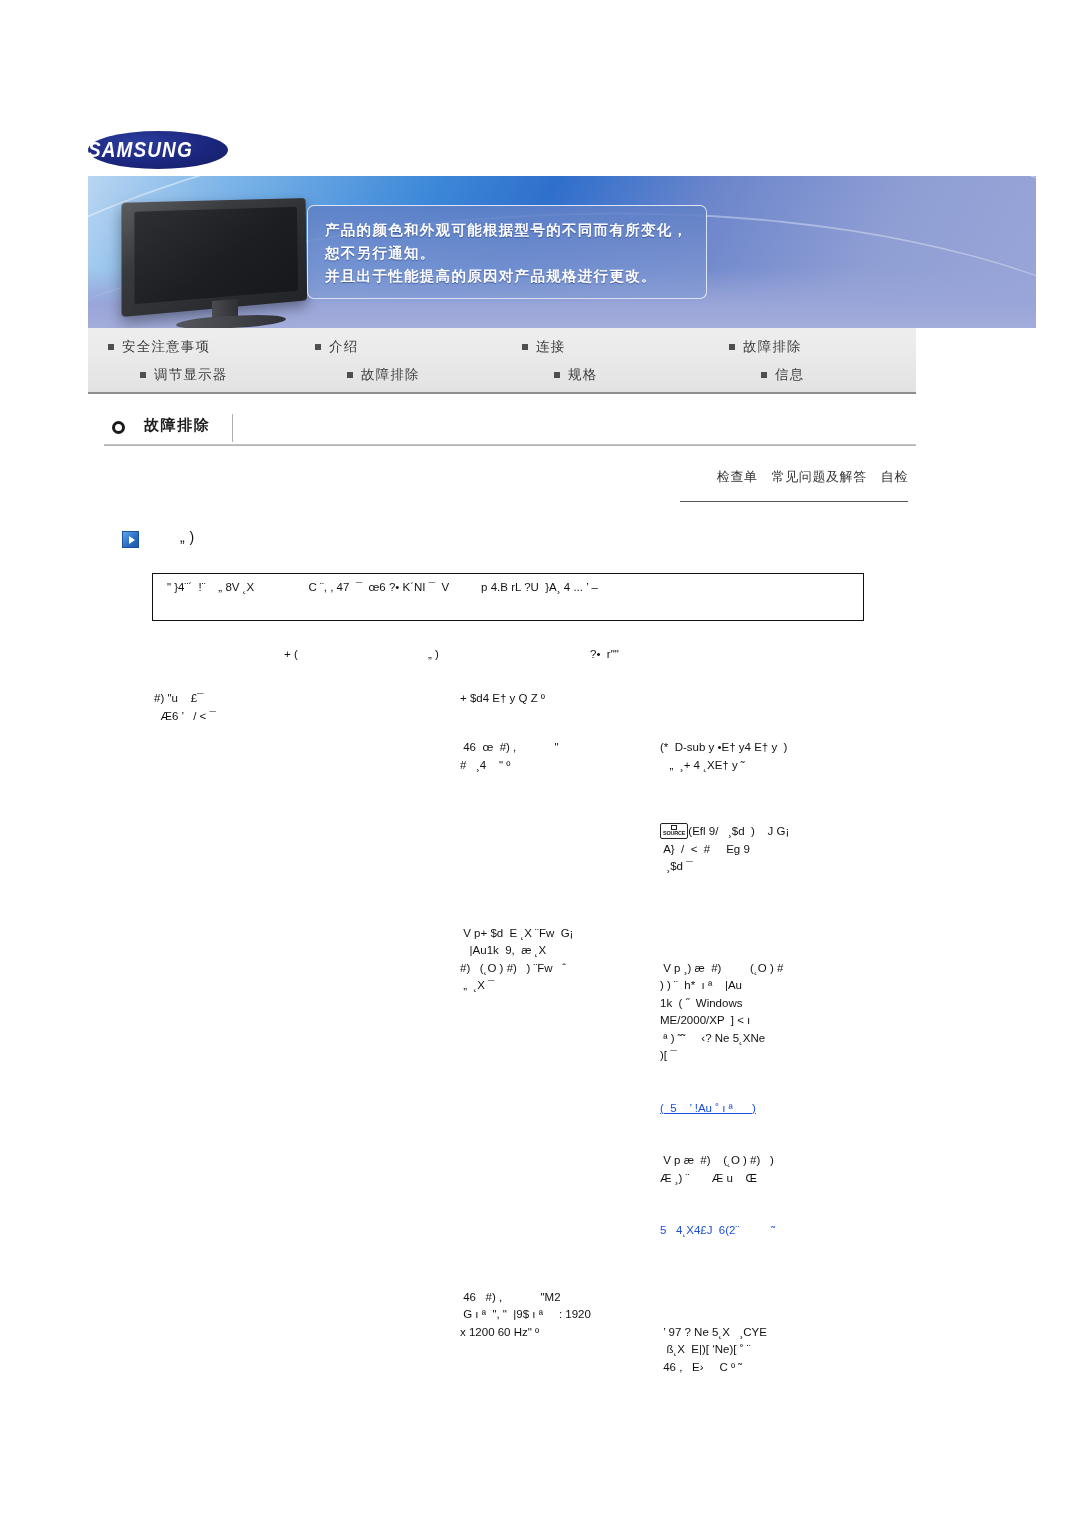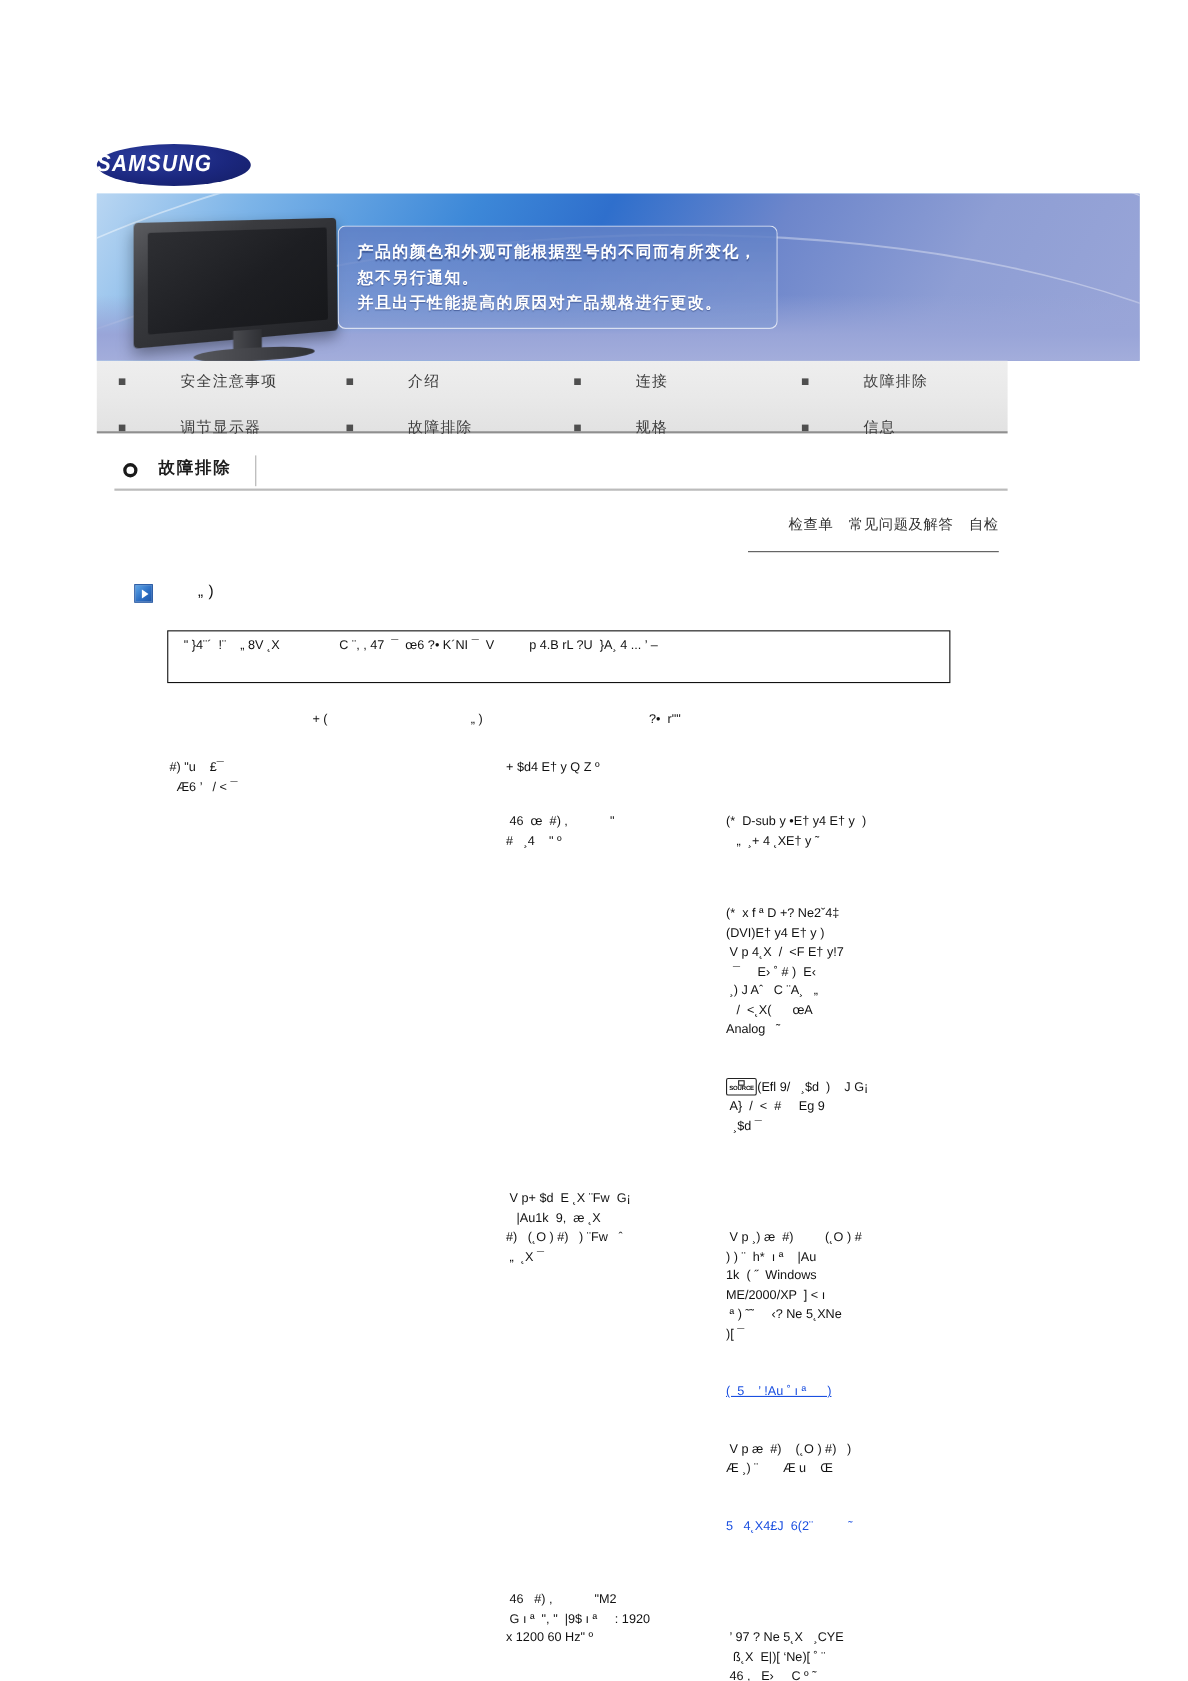--- a/index.html
+++ b/index.html
@@ -91,22 +91,22 @@
   }
 
   
   .nav {
     position:absolute; left:88px; top:328px; width:828px; height:66px;
     background: linear-gradient(180deg, #eeeeee 0%, #e9e9e9 50%, #e2e2e2 100%);
     border-bottom:2px solid #8f8f8f;
   }
   .nav-row { position:absolute; left:0; width:828px; height:28px; display:flex; }
   .nav-row.r1 { top:5px; }
-  .nav-row.r2 { top:47px; }
-  .nav-cell { width:207px; display:flex; align-items:center; padding-left:20px;gap:42px; }
+  .nav-row.r2 { top:33px;margin-left:32px; }
+  .nav-cell { width:207px; display:flex; align-items:center; padding-left:20px; }
   .nav-bullet {
     width:6px; height:6px; background:#4f4f4f; margin-right:8px; flex:none;
   }
   .nav-label {
     font-size:13.5px; color:#3c3c3c; letter-spacing:1.2px;
     font-family:"DejaVu Sans", sans-serif;
   }
 
   
   .sec-title-wrap { position:absolute; left:104px; top:412px; width:812px; height:34px; }
@@ -325,27 +325,20 @@
       <div class="td c3">(*  D-sub y •E† y4 E† y  )
    „  ¸+ 4 ˛XE† y ˜</div>
     </div>
 
     <div class="spacer"></div>
 
     <div class="tbl-row">
       <div class="td c1"></div>
       <div class="td c2"></div>
       <div class="td c3">
-        <div class="cell-block">(*  x f ª D +? Ne2ˇ4‡
-(DVI)E† y4 E† y )
- V p 4˛X  /  &lt;F E† y!7
-  ¯     E› ˚ # )  E‹
- ¸) J Aˆ   C ¨A¸   „
-   /  &lt;˛X(      œA
-Analog   ˜</div>
         <div class="cell-block"><span class="src-badge"><span class="sq"></span>SOURCE</span><span>(Efl 9/   ¸$d  )    J G¡
  A}  /  &lt;  #     Eg 9
   ¸$d ¯</span></div>
       </div>
     </div>
 
     <div class="spacer"></div>
 
     <div class="tbl-row">
       <div class="td c1"></div>

